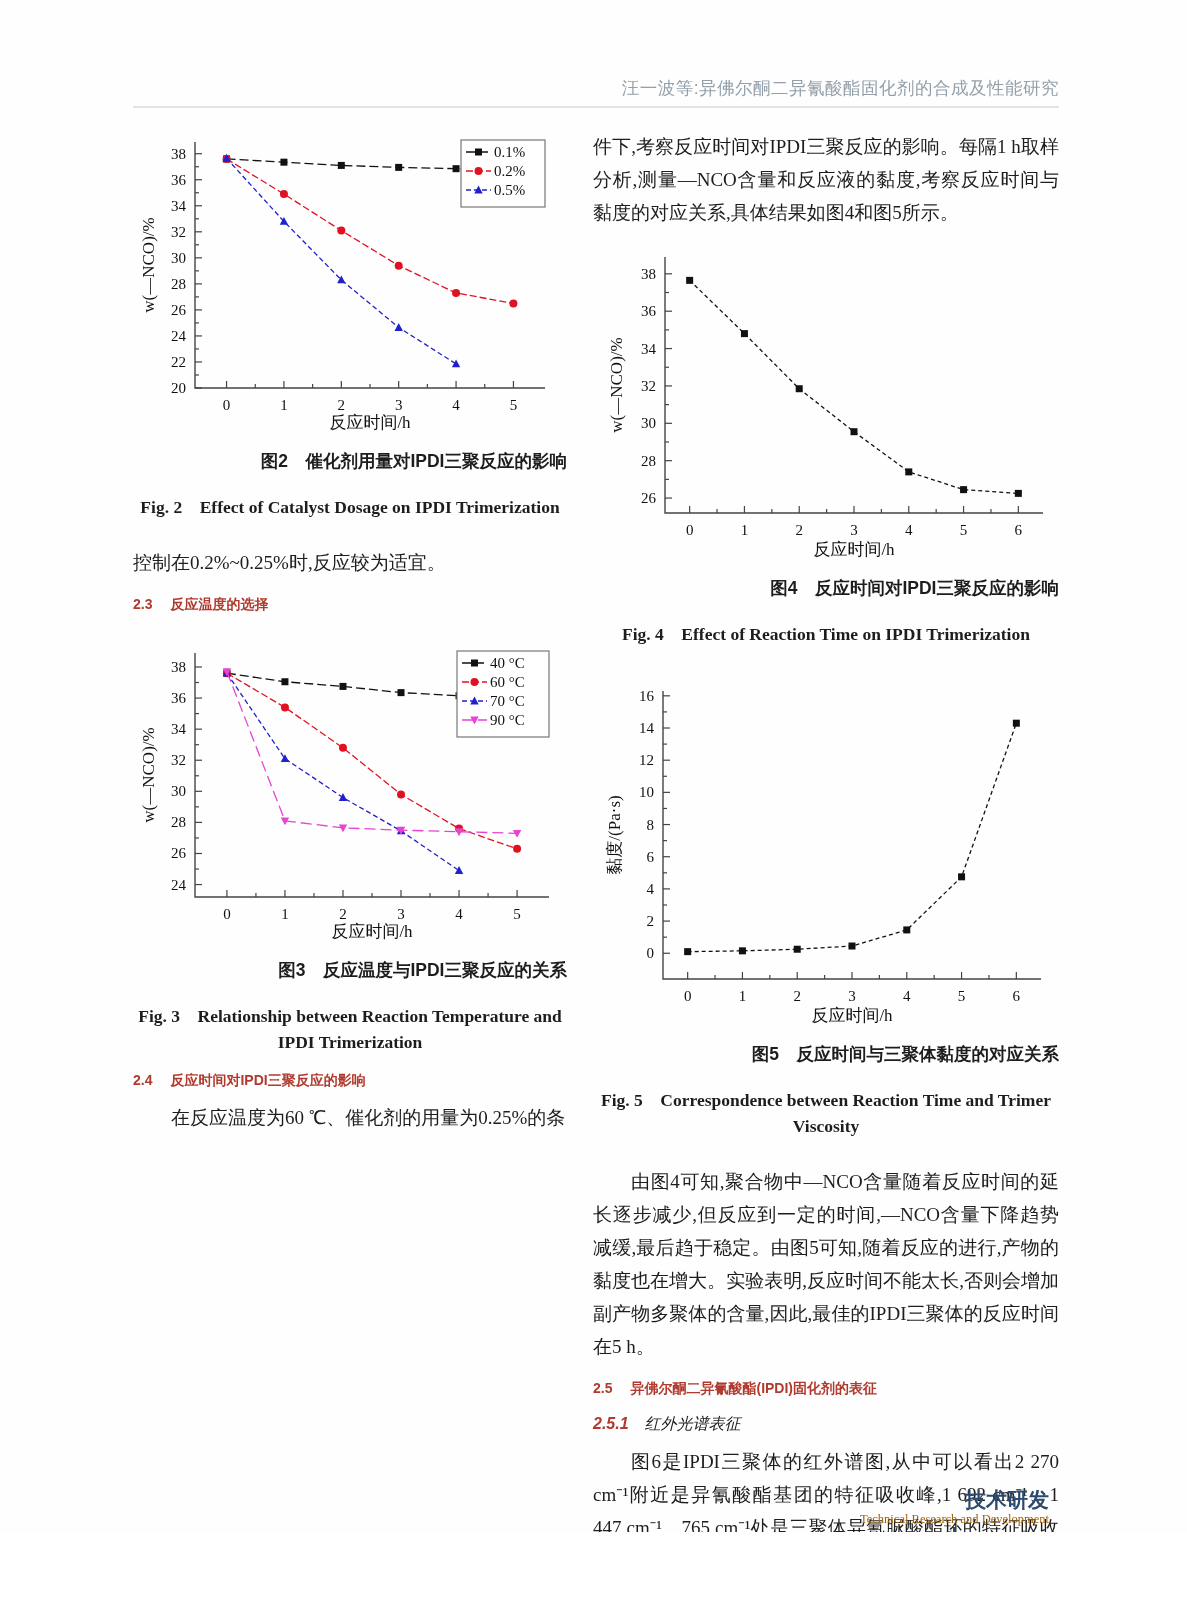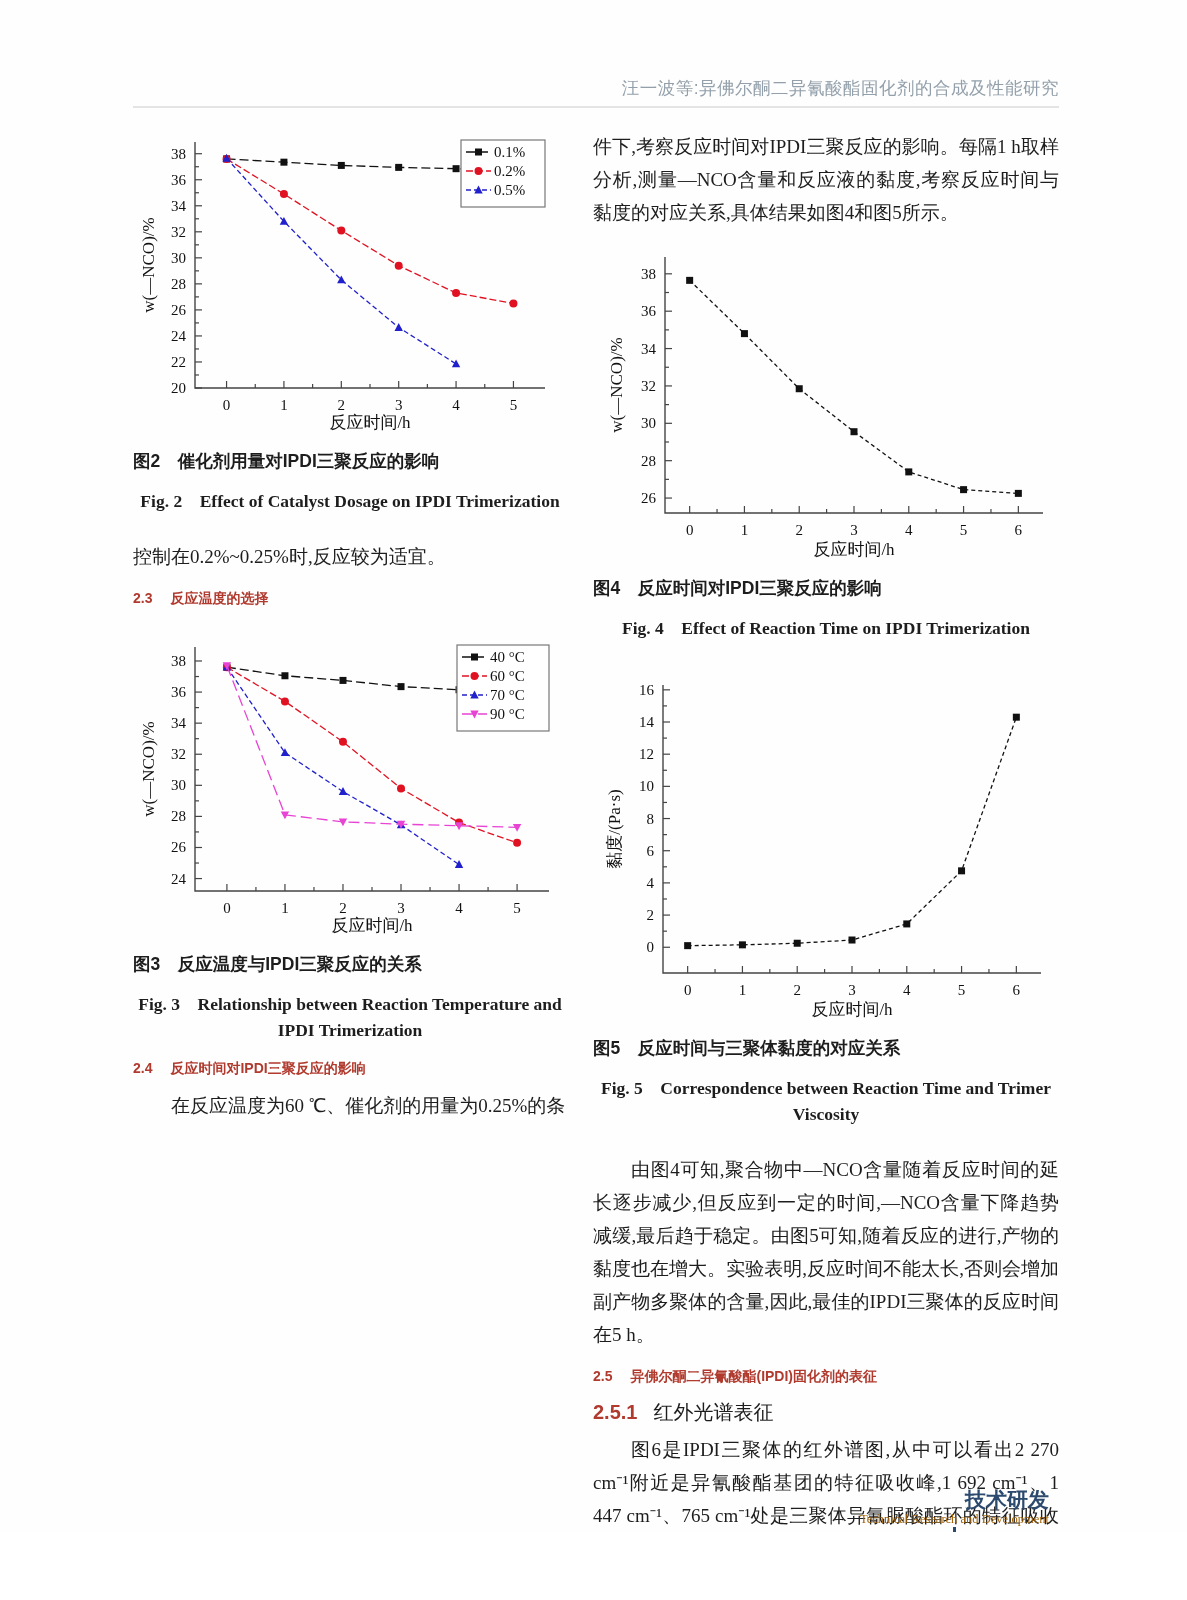--- a/index.html
+++ b/index.html
@@ -10,26 +10,26 @@
   .head-rule{position:absolute;top:106px;left:133px;right:128px;height:2px;background:#e4e4e4;}
   .col{position:absolute;top:130px;}
   .col-left{left:133px;width:434px;}
   .col-right{left:593px;width:466px;}
   .para{font-size:19px;line-height:33px;text-align:justify;margin:0;}
   .indent{text-indent:2em;}
   .mt-lg{margin-top:26px;}
   .sec-head{font-family:"Liberation Sans",sans-serif;font-weight:bold;font-size:14px;
         color:var(--heading_red);margin:10px 0 6px 0;line-height:30px;}
   .sec-head .sec-title{margin-left:18px;}
-  .sub-head{font-size:20px;margin:4px 0 6px 0;line-height:30px;}
+  .sub-head{font-size:16px;margin:4px 0 6px 0;line-height:30px;font-style:italic;}
   .sub-head .sec-num{font-family:"Liberation Sans",sans-serif;font-weight:bold;color:var(--heading_red);}
   .sub-head .sub-title{margin-left:16px;color:#1d1d1d;}
   .fig-cap-zh{font-family:"Liberation Sans",sans-serif;font-weight:bold;font-size:17.5px;
-        text-align:left;margin-top:10px;line-height:26px;}
-  .fig-cap-en{font-weight:bold;font-size:17.5px;text-align:center;margin-top:14px;line-height:26px;}
+        text-align:right;margin-top:10px;line-height:26px;}
+  .fig-cap-en{font-weight:bold;font-size:17.5px;text-align:center;margin-top:20px;line-height:26px;}
   .chart{display:block;}
   .chart svg .tick{font:15px "Liberation Serif",serif;fill:#111;}
   .chart svg .axlabel{font:17px "Liberation Serif",serif;fill:#111;}
   sup.cite{font-size:12px;line-height:0;}
   .footer{position:absolute;top:1488px;right:128px;display:flex;align-items:center;flex-direction:column;}
   .footer-text{text-align:right;margin-right:10px;}
   .footer-zh{font-family:"Liberation Sans",sans-serif;font-weight:bold;font-size:21px;
         color:var(--footer_navy);line-height:24px;}
   .footer-en{font-size:12.5px;color:#a16207;}
   .footer-bar{width:3px;height:46px;background:var(--footer_navy);margin-right:10px;}

